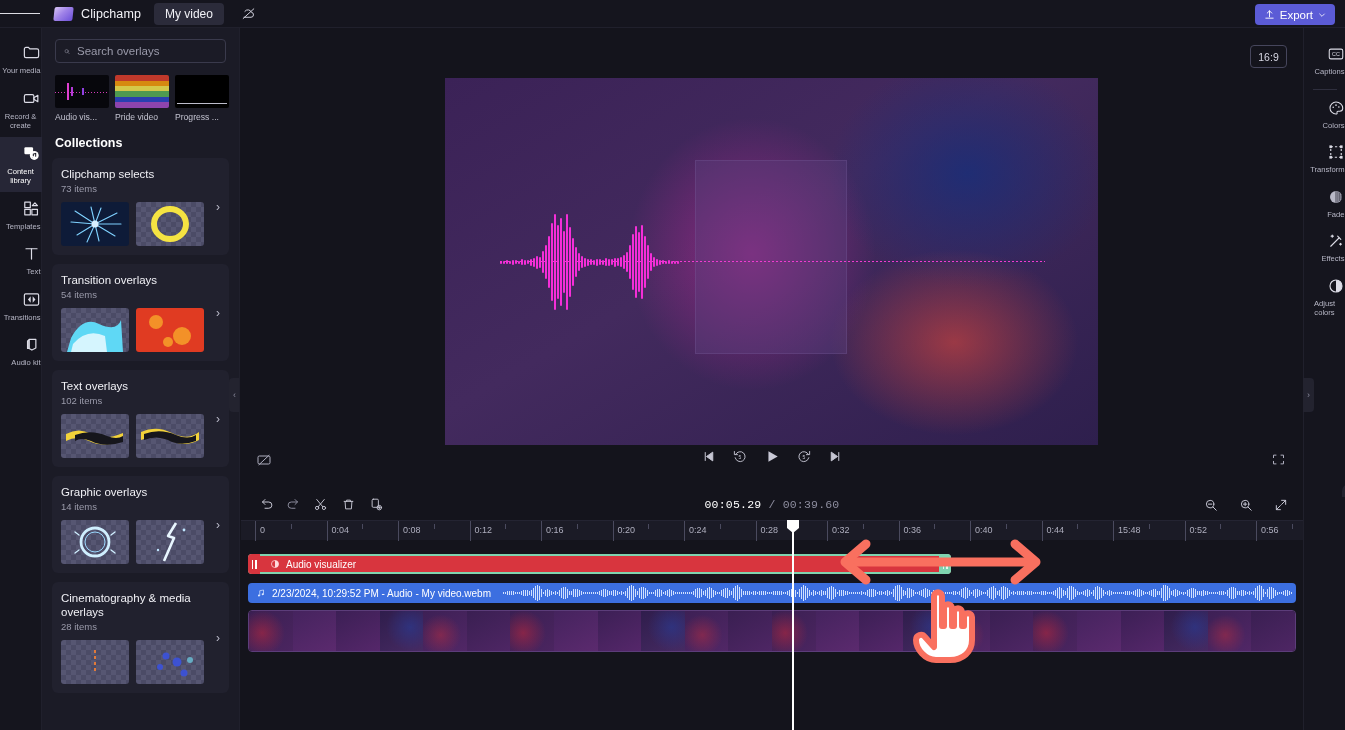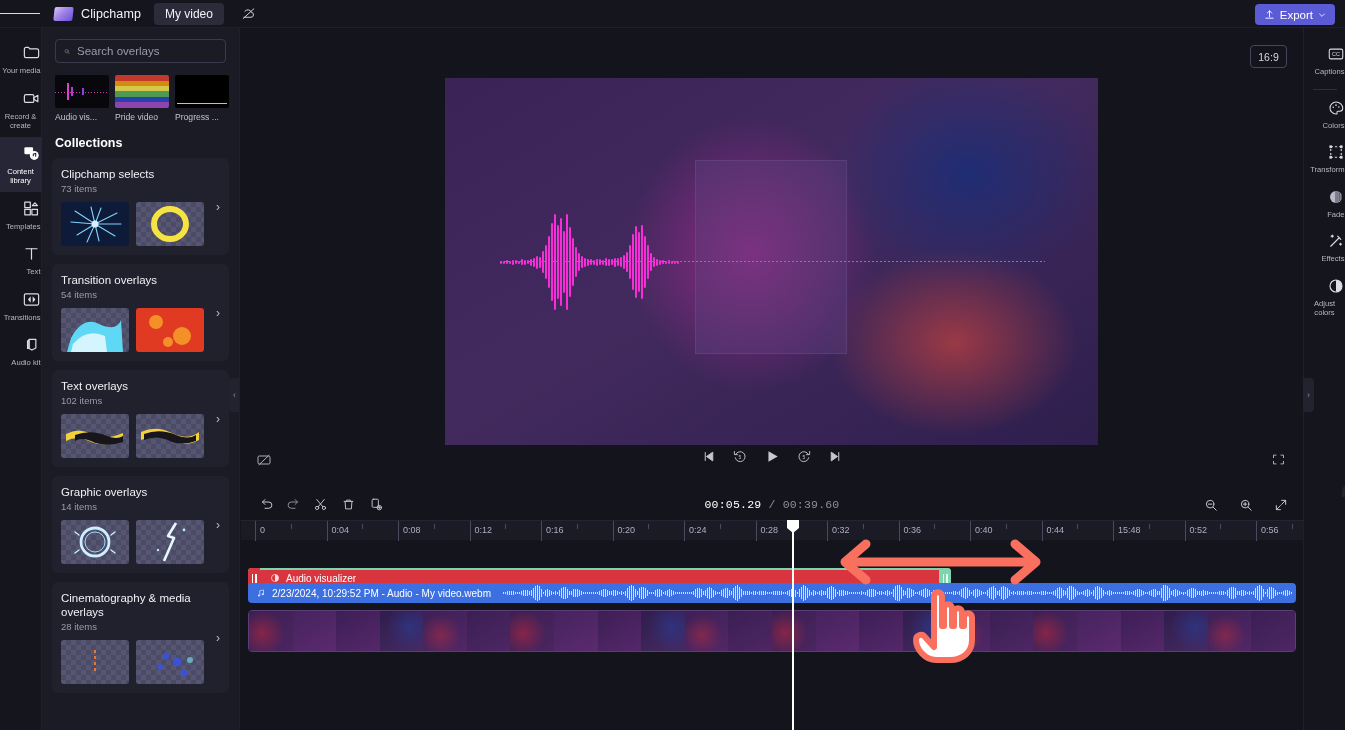--- a/index.html
+++ b/index.html
@@ -777,21 +777,21 @@
         </div>
         <div class="rtick minor" style="left: 979.25px;"></div>
         <div class="rtick" style="left: 1015px;">
           <span>0:56</span>
         </div>
         <div class="rtick minor" style="left: 1050.75px;"></div>
       </div>
 
     <div class="tracks">
 
-      <div class="clip" id="clip-overlay" style="left:7px; top:28px; width:703px;">
+      <div class="clip" id="clip-overlay" style="left:7px; top:14px; width:703px;">
         <div class="clip-overlay">
           <div class="grip">
               <i></i>
               <i></i>
             </div>
           <svg width="10" height="10" viewBox="0 0 24 24" style="flex:0 0 auto;">
             <circle cx="12" cy="12" r="8.5" fill="none" stroke="#ffd9dc" stroke-width="1.8"></circle>
             <path d="M12 3.5a8.5 8.5 0 0 1 0 17z" fill="#ffd9dc"></path>
           </svg>
           <span class="clip-label">Audio visualizer</span>

